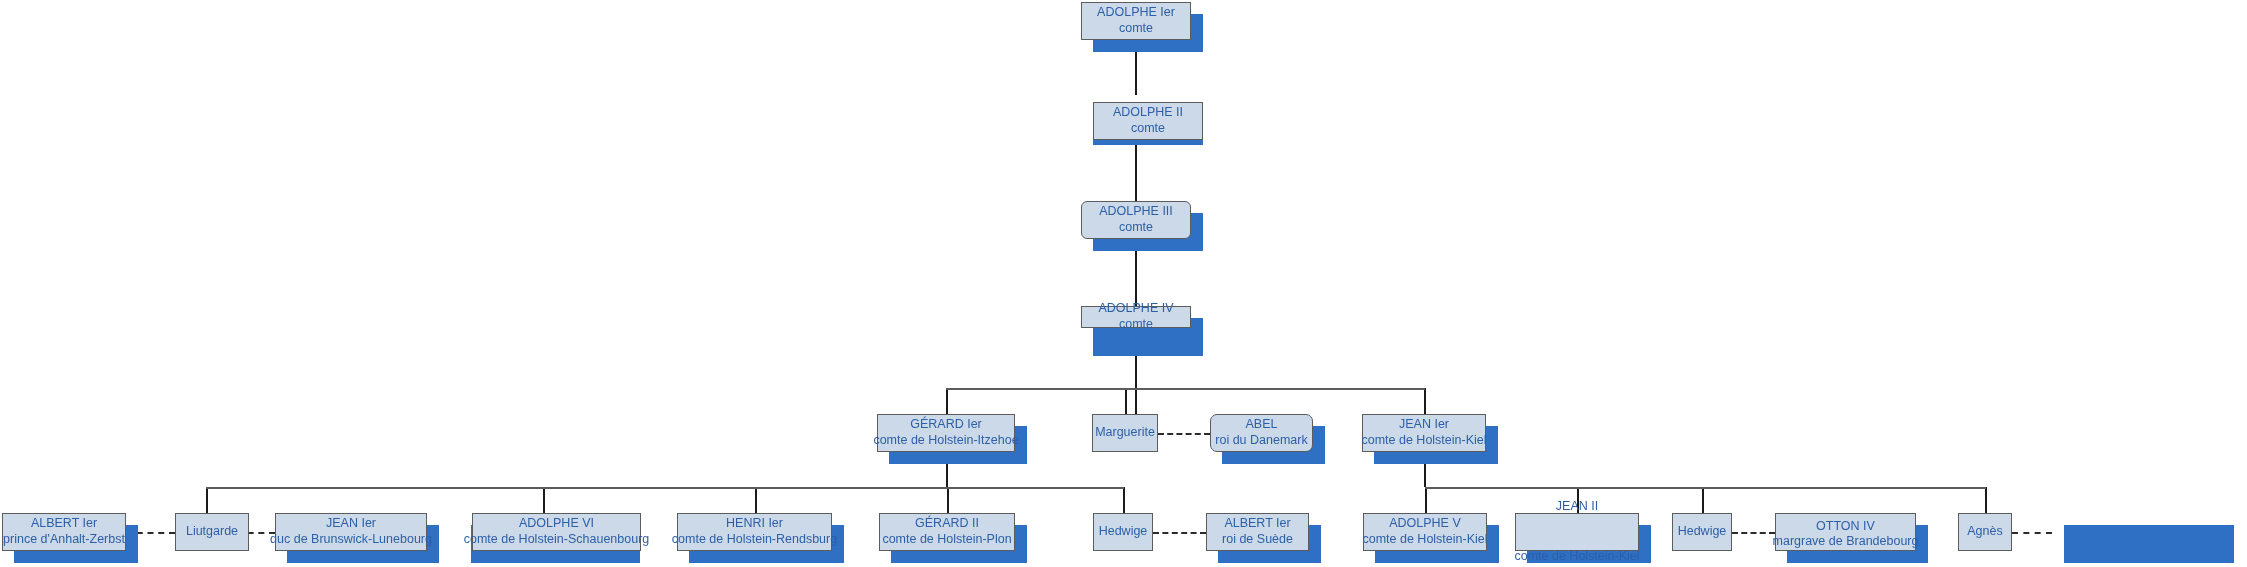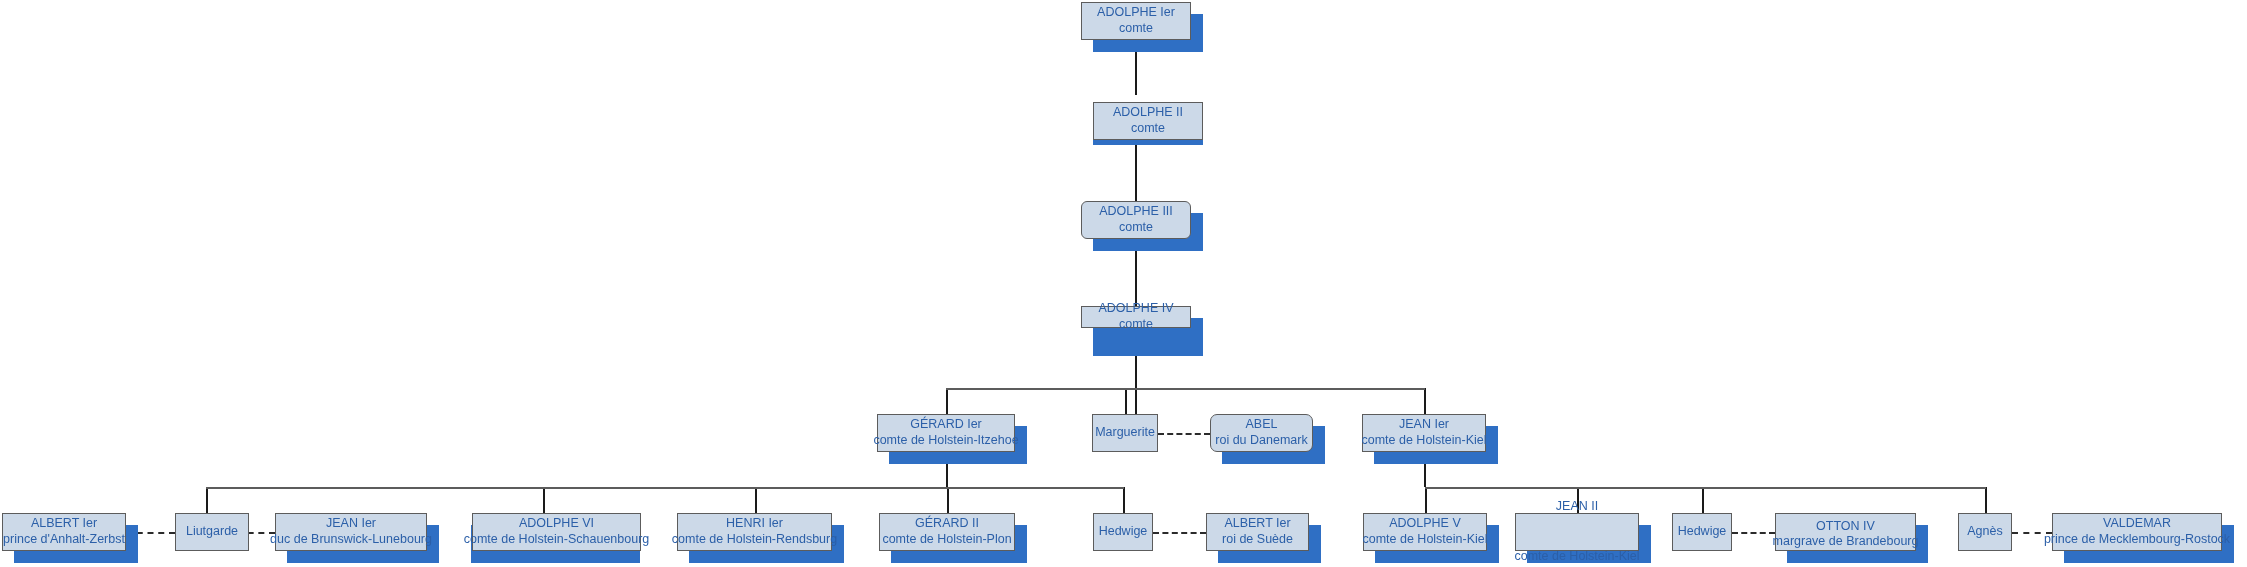--- a/index.html
+++ b/index.html
@@ -182,17 +182,13 @@
     <div class="node" style="left: 1672px; top: 513px; width: 60px; height: 38px;">
       <span class="ln1">Hedwige</span>
     </div>
     <div class="node" style="left: 1775px; top: 513px; width: 141px; height: 38px; justify-content: flex-end;">
       <span class="ln1">OTTON IV</span>
       <span class="ln2">margrave de Brandebourg</span>
     </div>
     <div class="node" style="left: 1958px; top: 513px; width: 54px; height: 38px;">
       <span class="ln1">Agnès</span>
     </div>
-    <div class="node" style="left: 2052px; top: 513px; width: 170px; height: 38px;">
-      <span class="ln1">VALDEMAR</span>
-      <span class="ln2">prince de Mecklembourg-Rostock</span>
-    </div>
   </div>
 
 </body></html>

